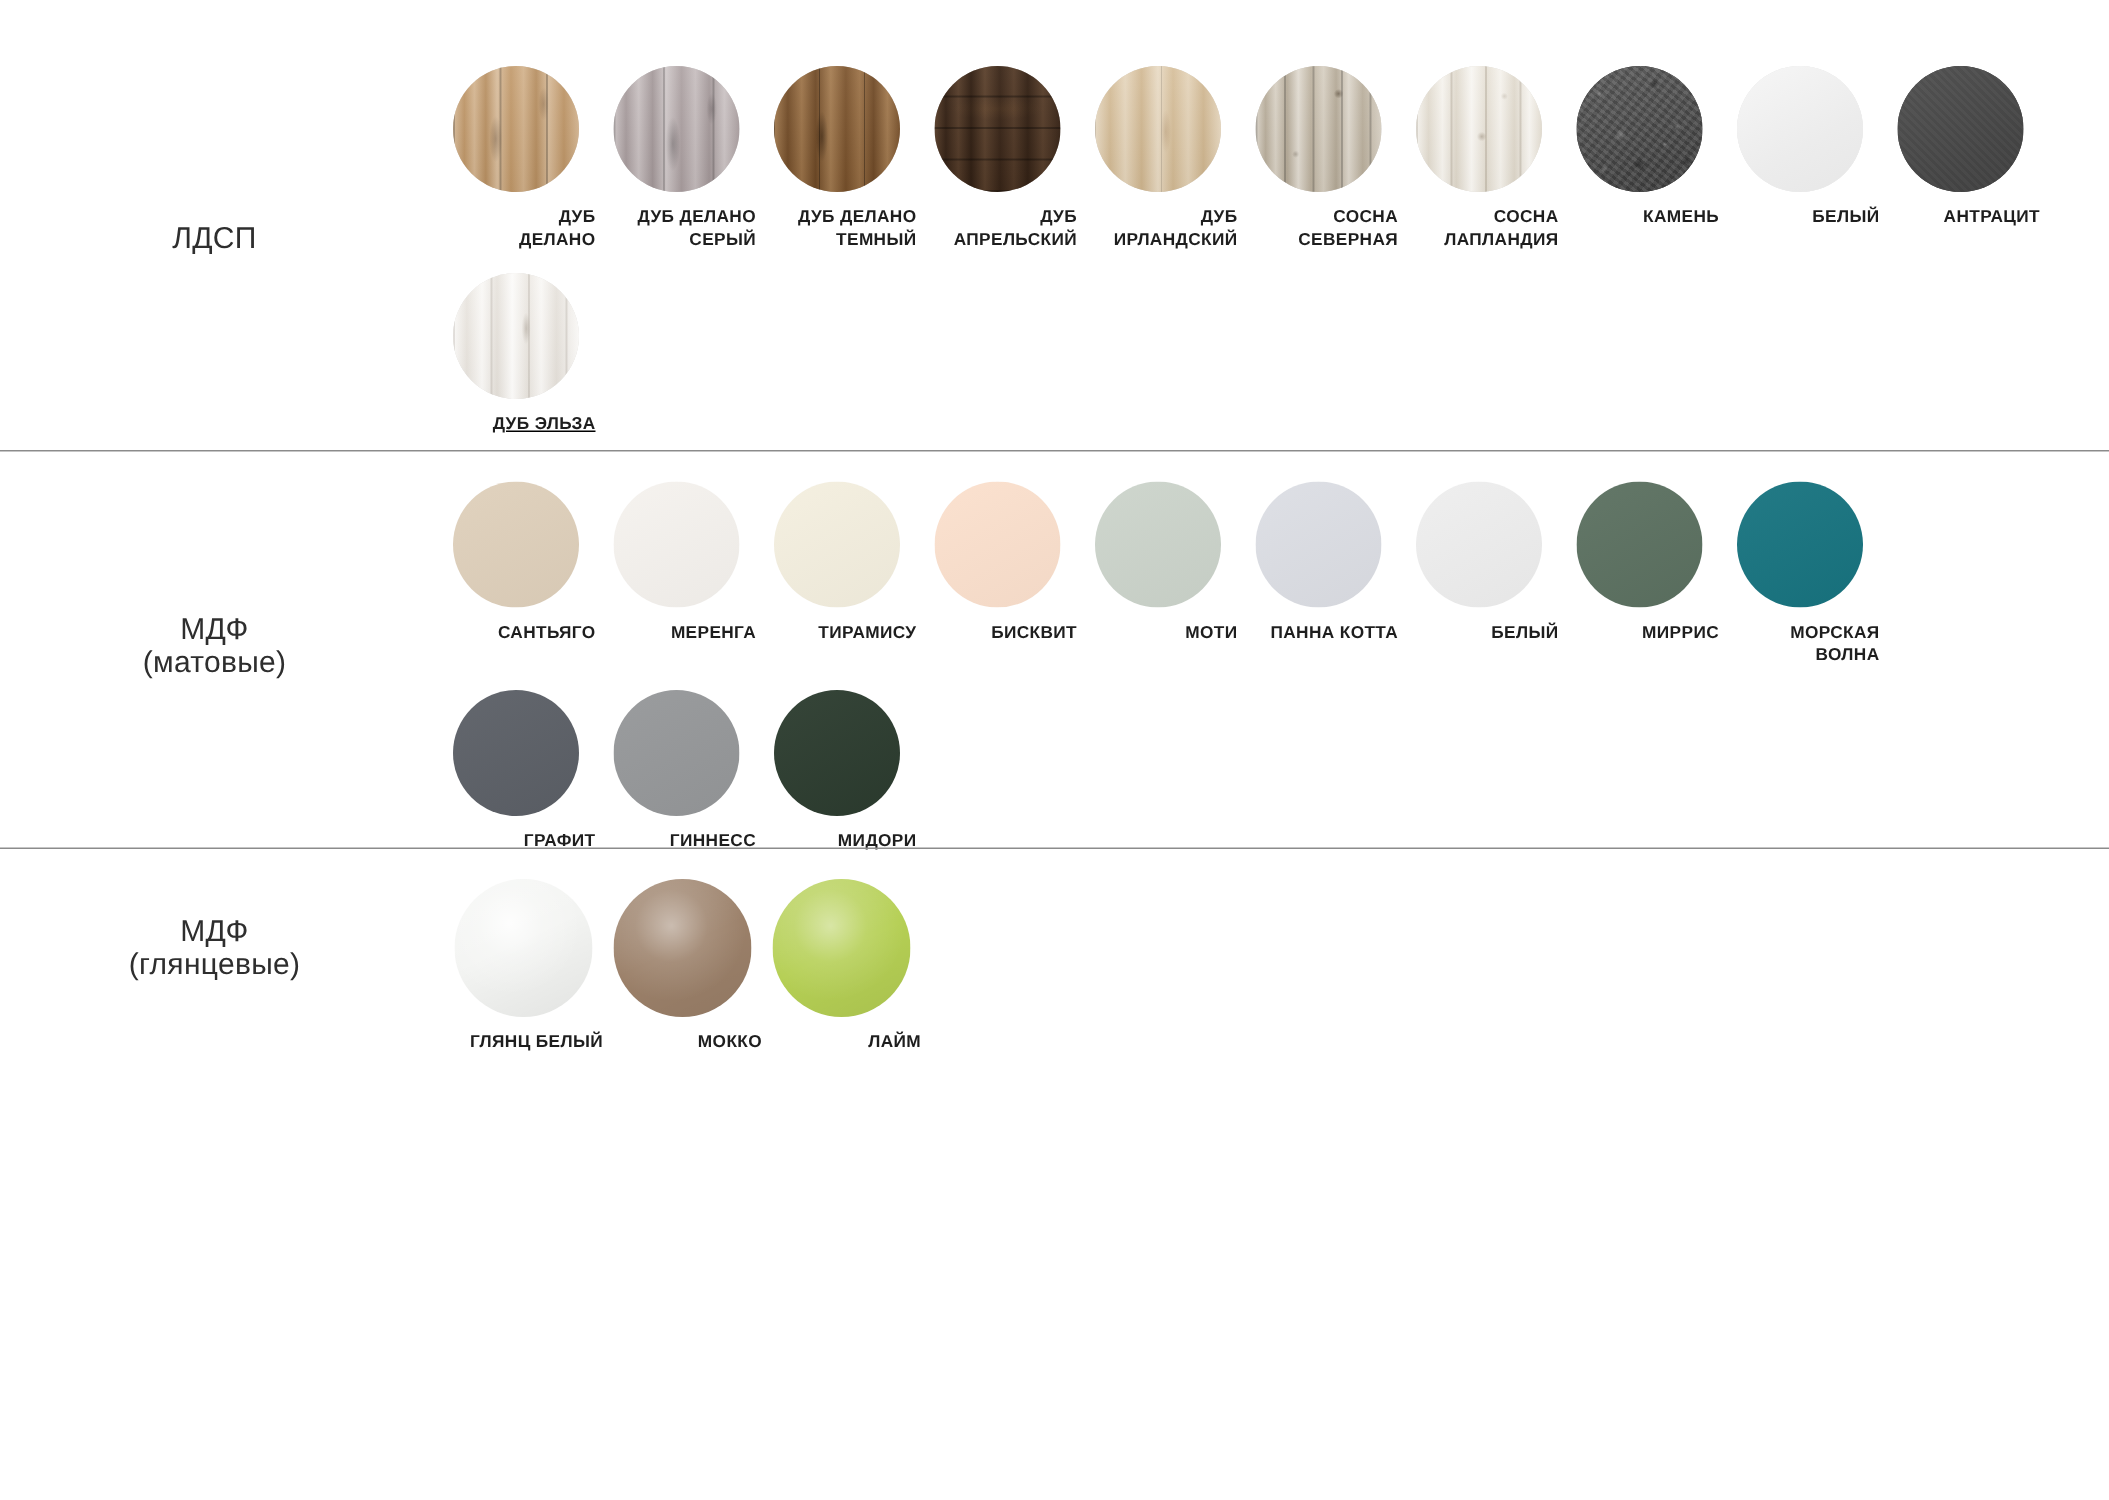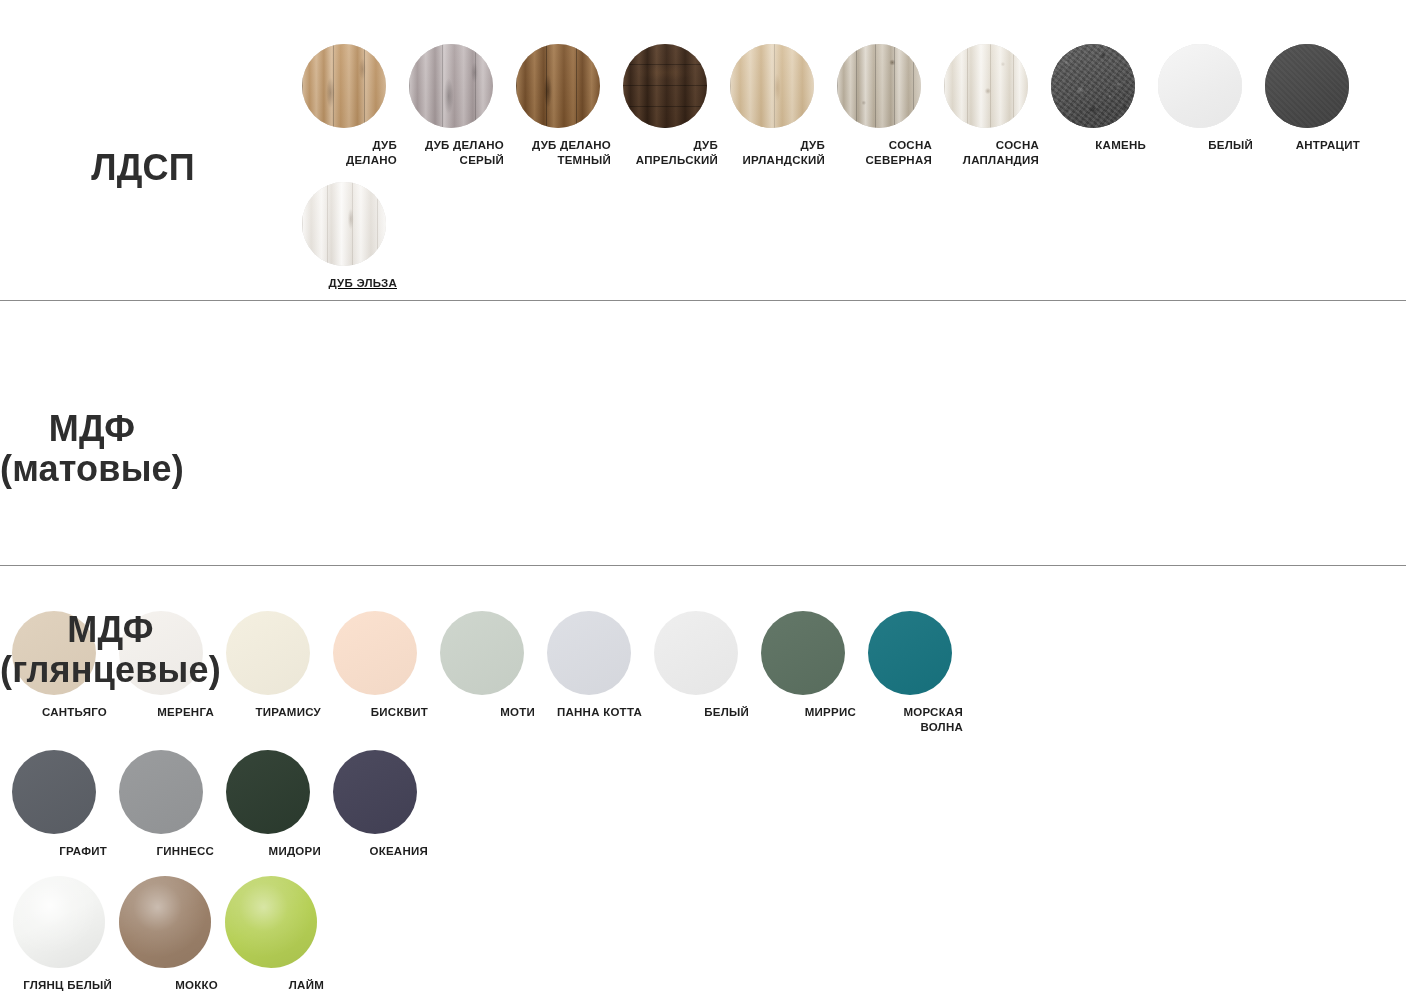--- a/index.html
+++ b/index.html
@@ -23,29 +23,28 @@
 
   
   .section {
     position: relative;
     display: flex;
     align-items: flex-start;
     box-sizing: border-box;
   }
   .section + .section {
     border-top: 1px solid #8b8b8b;
-    flex-direction: column;
   }
 
   .section-label {
     flex: 0 0 290px;
     text-align: center;
     color: #2e2e2e;
-    font-size: 36px;
-    font-weight: 700;
+    font-size: 20px;
+    font-weight: 400;
     letter-spacing: 0.2px;
     line-height: 1.12;
     box-sizing: border-box;
     padding-right: 4px;
   }
   .section-label .sub {
     display: block;
   }
 
   .swatch-area {
@@ -481,26 +480,20 @@
               <div class="disc flat" style="background-color:#959799"></div>
             </div>
           <div class="swatch-label">ГИННЕСС</div>
         </div>
         <div class="swatch">
           <div class="disc-wrap">
               <div class="disc flat" style="background-color:#2b3b2e"></div>
             </div>
           <div class="swatch-label">МИДОРИ</div>
         </div>
-        <div class="swatch">
-          <div class="disc-wrap">
-              <div class="disc flat" style="background-color:#434156"></div>
-            </div>
-          <div class="swatch-label">ОКЕАНИЯ</div>
-        </div>
       </div>
     </div>
   </div>
 
   <div class="section" id="section-mdf-gloss">
     <div class="section-label">
       <span>МДФ</span>
       <span class="sub">(глянцевые)</span>
     </div>
     <div class="swatch-area">

